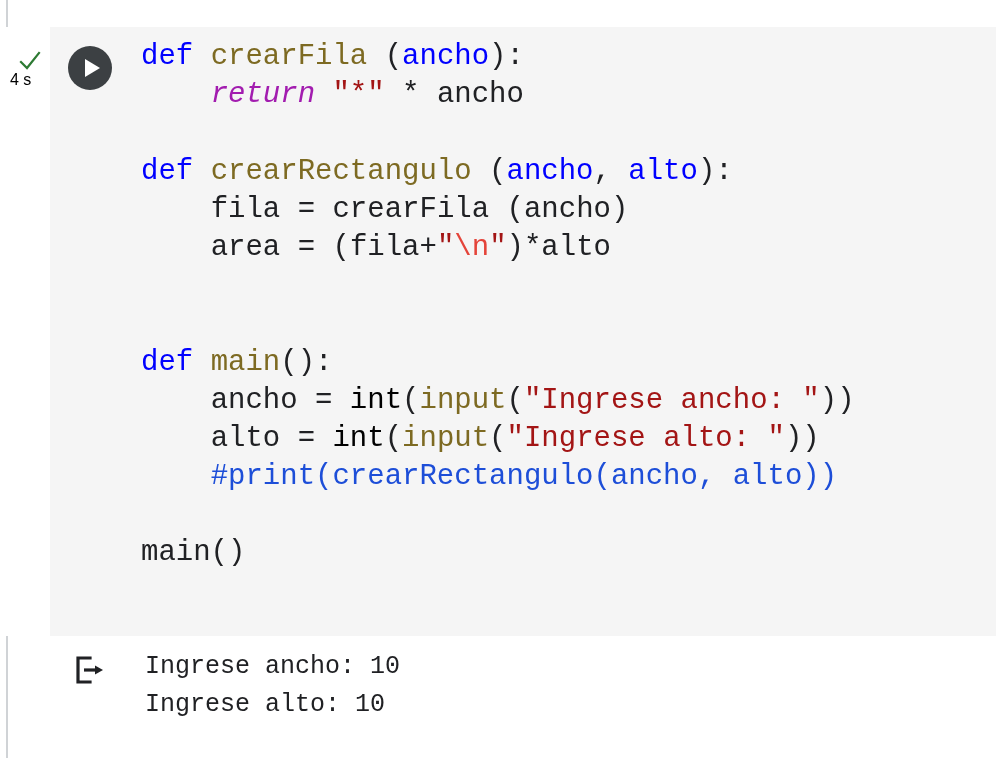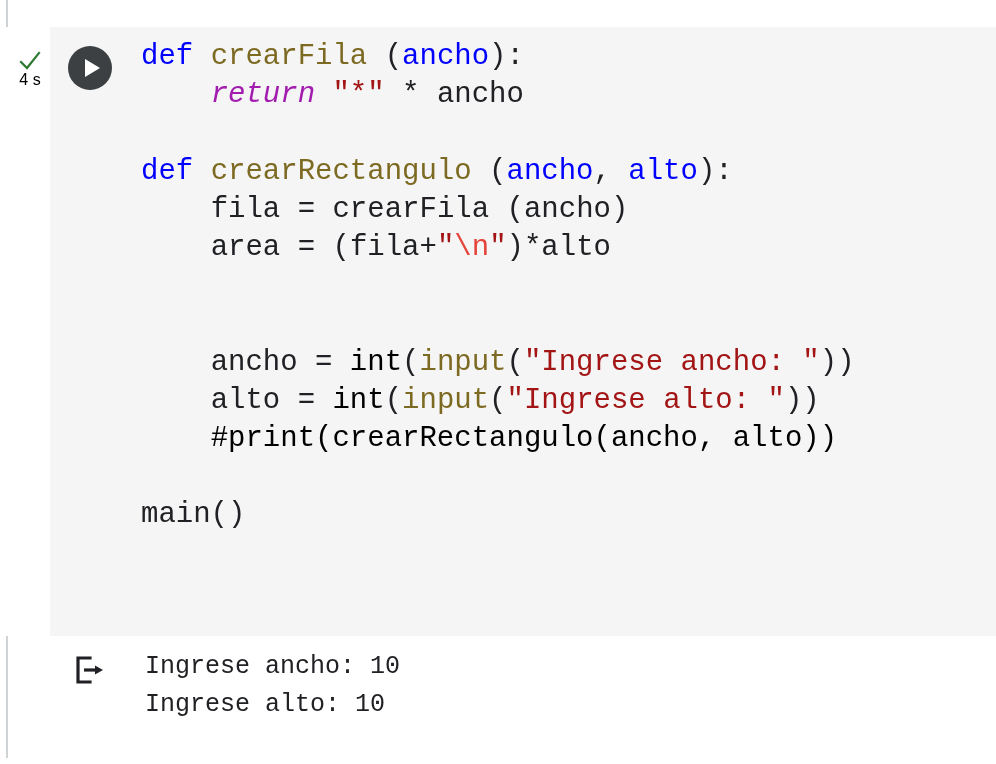--- a/index.html
+++ b/index.html
@@ -33,21 +33,21 @@
     top: 27px;
     width: 50px;
     height: 609px;
     background: #ffffff;
   }
   #exec-status {
     position: absolute;
     left: 10px;
     top: 24px;
     width: 40px;
-    text-align: center;
+    text-align: left;
   }
   #check-icon {
     display: block;
     margin: 0 auto;
     width: 22px;
     height: 20px;
   }
 
   
   #code-cell {
@@ -90,21 +90,21 @@
   }
 
   
   .tok-kw      { color: #0000ff; }
   .tok-kw2     { color: #a21caf; font-style: italic; }
   .tok-fname   { color: #7d6a22; }
   .tok-param   { color: #0000ff; }
   .tok-builtin { color: #000000; }
   .tok-str     { color: #a31515; }
   .tok-esc     { color: #e4443a; }
-  .tok-comment { color: #000000; }
+  .tok-comment { color: #1d4ed8; }
   .tok-plain   { color: #202124; }
 
   
   #output-area {
     position: absolute;
     left: 50px;
     top: 636px;
     width: 946px;
     height: 128px;
     background: #ffffff;
@@ -164,20 +164,21 @@
 
     <div class="code-line"><span class="tok-plain">    </span><span class="tok-plain">fila</span><span class="tok-plain"> = </span><span class="tok-plain">crearFila</span><span class="tok-plain"> (</span><span class="tok-plain">ancho</span><span class="tok-plain">)</span></div>
 
     <div class="code-line"><span class="tok-plain">    </span><span class="tok-plain">area</span><span class="tok-plain"> = (</span><span class="tok-plain">fila</span><span class="tok-plain">+</span><span class="tok-str">"</span><span class="tok-esc">\n</span><span class="tok-str">"</span><span class="tok-plain">)*</span><span class="tok-plain">alto</span></div>
 
     <div class="code-line">&nbsp;</div>
 
 
     <div class="code-line">&nbsp;</div>
 
+    <div class="code-line"><span class="tok-kw">def</span><span class="tok-plain"> </span><span class="tok-fname">main</span><span class="tok-plain">():</span></div>
 
     <div class="code-line"><span class="tok-plain">    </span><span class="tok-plain">ancho</span><span class="tok-plain"> = </span><span class="tok-builtin">int</span><span class="tok-plain">(</span><span class="tok-fname">input</span><span class="tok-plain">(</span><span class="tok-str">"Ingrese ancho: "</span><span class="tok-plain">))</span></div>
 
     <div class="code-line"><span class="tok-plain">    </span><span class="tok-plain">alto</span><span class="tok-plain"> = </span><span class="tok-builtin">int</span><span class="tok-plain">(</span><span class="tok-fname">input</span><span class="tok-plain">(</span><span class="tok-str">"Ingrese alto: "</span><span class="tok-plain">))</span></div>
 
     <div class="code-line"><span class="tok-plain">    </span><span class="tok-comment">#print(crearRectangulo(ancho, alto))</span></div>
 
     <div class="code-line">&nbsp;</div>
 
     <div class="code-line"><span class="tok-plain">main()</span></div>

